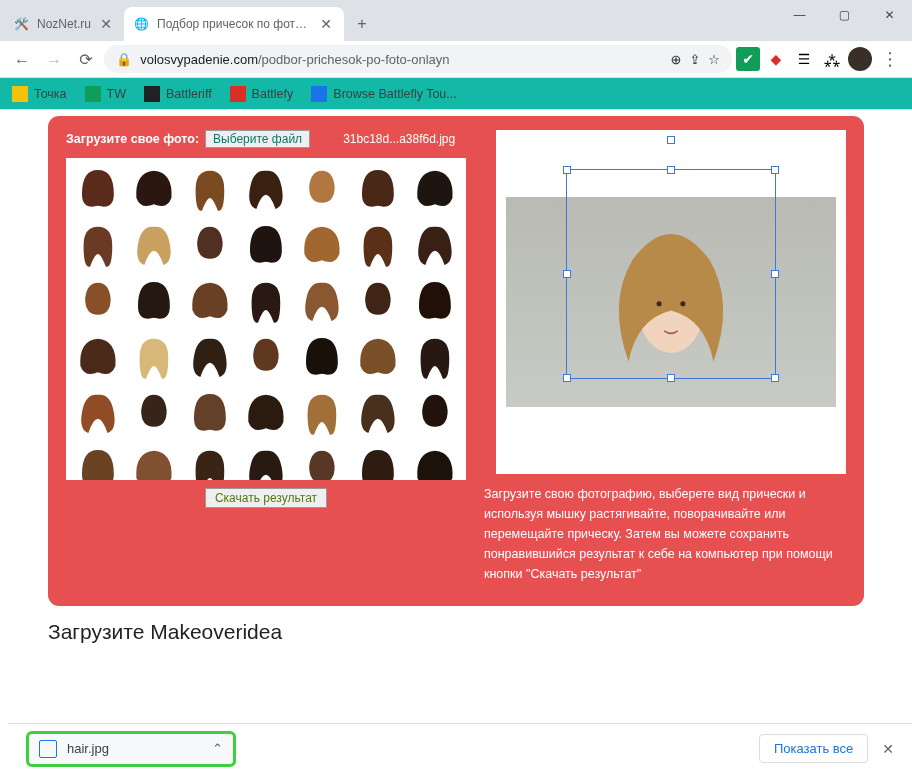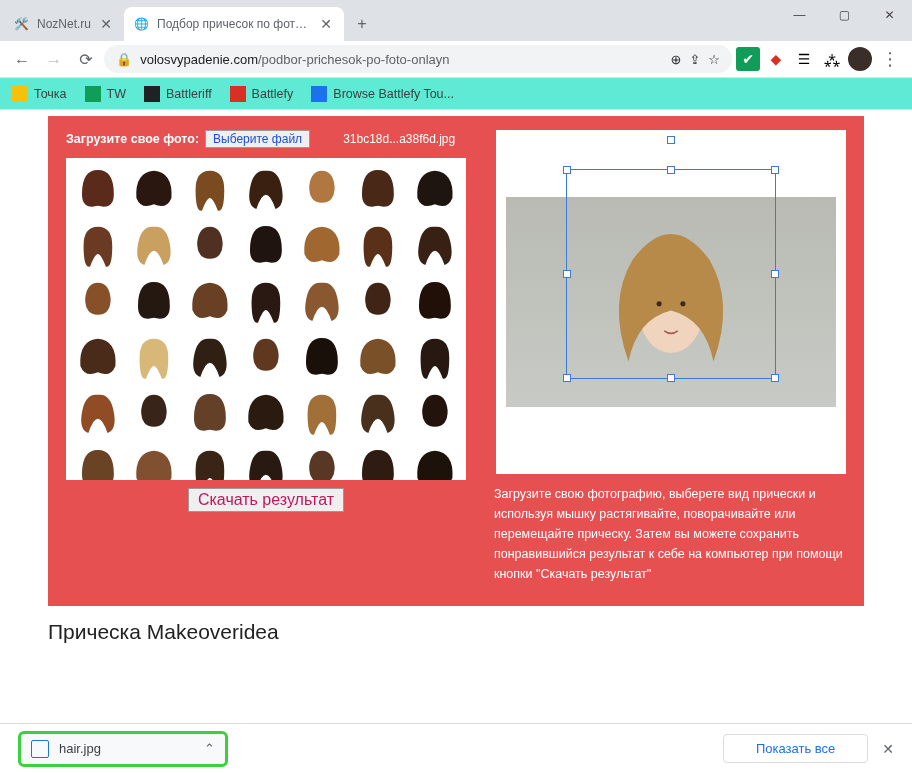--- a/index.html
+++ b/index.html
@@ -22,57 +22,57 @@
 .addrbar { flex: 1; height: 28px; background: #f1f3f4; border-radius: 14px; display: flex; align-items: center; padding: 0 12px; gap: 8px; font-size: 13px; color: #202124; }
 .addrbar .lock { color: #5f6368; }
 .addrbar .url { flex: 1; }
 .addrbar .url .domain { color: #202124; }
 .addrbar .url .path { color: #5f6368; }
 .tool-icon { width: 28px; height: 28px; display: flex; align-items: center; justify-content: center; color: #5f6368; }
 .ext-icon { width: 24px; height: 24px; display: flex; align-items: center; justify-content: center; font-size: 14px; }
 .avatar { width: 24px; height: 24px; border-radius: 50%; background: #3a2f28; }
 .menu-dots { font-size: 18px; }
 
-.bookmarks { height: 32px; background: #5eead4; display: flex; align-items: center; padding: 0 12px; gap: 18px; border-bottom: 1px solid #e0e0e0; font-size: 12.5px; color: #3c4043; }
+.bookmarks { height: 32px; background: #14b8a6; display: flex; align-items: center; padding: 0 12px; gap: 18px; border-bottom: 1px solid #e0e0e0; font-size: 12.5px; color: #3c4043; }
 .bm { display: flex; align-items: center; gap: 6px; }
 .bm .ico { width: 16px; height: 16px; display: inline-block; }
 
 .viewport { height: calc(773px - 41px - 37px - 32px - 50px); overflow: hidden; position: relative; background: #fff; }
 
 
-.app-panel { margin: 6px 48px 14px 48px; background: #e65050; padding: 14px 18px 22px 18px; display: flex; gap: 28px; color: #fff; font-size: 12.5px; }
+.app-panel { margin: 6px 48px 14px 48px; background: #e65050; padding: 14px 18px 22px 18px; display: flex; gap: 18px; color: #fff; font-size: 12.5px; border-radius: 11px; }
 .left-col { flex: 0 0 400px; }
 .upload-row { display: flex; align-items: center; gap: 6px; margin-bottom: 10px; }
 .upload-row b { font-weight: 700; }
-.file-btn { background: #efefef; border: 1px solid #999; color: #1d4ed8; font-size: 12px; padding: 1px 7px; }
+.file-btn { background: #efefef; border: 1px solid #999; color: #0f766e; font-size: 12px; padding: 1px 7px; }
 .file-name { color: #ffffff; font-size: 12px; margin-left: 27px; }
 .gender-row { display: flex; align-items: center; gap: 3px; font-weight: 700; margin-bottom: 6px; }
 .gender-row label { font-weight: 700; }
 .hair-grid-wrap { background: #fff; height: 322px; overflow-y: scroll; padding: 5px; }
 .hair-grid { display: grid; grid-template-columns: repeat(7, 1fr); gap: 3px; }
 .hair-thumb { width: 100%; aspect-ratio: 1; display: flex; align-items: center; justify-content: center; }
 .hair-thumb svg { width: 90%; height: 90%; }
 .dl-row { text-align: center; margin-top: 8px; }
-.dl-btn { background: #efefef; border: 1px solid #999; color: #be185d; padding: 2px 9px; font-size: 16px; }
+.dl-btn { background: #efefef; border: 1px solid #999; color: #4d7c0f; padding: 2px 9px; font-size: 12px; }
 
 .right-col { flex: 1; display: flex; flex-direction: column; align-items: flex-end; }
 .preview-box { background: #fff; height: 344px; position: relative; display: flex; align-items: center; justify-content: center; padding: 10px; }
 .photo { width: 330px; height: 210px; background: linear-gradient(#b8bab3, #c8cac5); position: relative; display: flex; align-items: center; justify-content: center; }
 .selection { position: absolute; border: 1px solid #3b7ad9; }
 .handle { position: absolute; width: 8px; height: 8px; background: #fff; border: 1px solid #3b7ad9; }
 .instructions { margin-top: 10px; line-height: 1.6; font-size: 12.5px; }
 
 .section-title { margin: 4px 48px; font-size: 21px; color: #222; font-weight: 400; }
 
 
-.dl-bar { position: absolute; bottom: 0; left: 0; right: 0; height: 50px; background: #fff; border-top: 1px solid #dadce0; display: flex; align-items: center; padding: 0 18px; }
+.dl-bar { position: absolute; bottom: 0; left: 8px; right: 0; height: 50px; background: #fff; border-top: 1px solid #dadce0; display: flex; align-items: center; padding: 0 18px; }
 .dl-chip { border: 3px solid #3ecf3e; border-radius: 6px; height: 36px; min-width: 210px; display: flex; align-items: center; padding: 0 10px; gap: 10px; font-size: 13px; color: #3c4043; background: #f8f9fa; }
 .dl-chip .file-ico { width: 18px; height: 18px; border: 1.5px solid #1a73e8; border-radius: 2px; position: relative; }
 .dl-chip .chev { margin-left: auto; color: #5f6368; }
-.show-all { margin-left: auto; border: 1px solid #dadce0; border-radius: 4px; padding: 6px 32px; color: #1a73e8; font-size: 13px; background: #fff; }
+.show-all { margin-left: auto; border: 1px solid #dadce0; border-radius: 4px; padding: 6px 14px; color: #1a73e8; font-size: 13px; background: #fff; }
 .dl-close { margin-left: 14px; color: #5f6368; font-size: 14px; }
 
 
 .hair-grid-wrap::-webkit-scrollbar { width: 16px; }
 .hair-grid-wrap::-webkit-scrollbar-track { background: #f1f1f1; }
 .hair-grid-wrap::-webkit-scrollbar-thumb { background: #c1c1c1; }
 </style>
 </head>
 <body>
 
@@ -128,21 +128,21 @@
   <div class="bm">
       <span class="ico" style="background:#202124"></span>
       <span>Battleriff</span>
     </div>
   <div class="bm">
       <span class="ico" style="background:#d93025"></span>
       <span>Battlefy</span>
     </div>
   <div class="bm">
       <span class="ico" style="background:#1a73e8"></span>
-      <span>Browse Battlefy Tou...</span>
+      <span>Browse Battlefly Tou...</span>
     </div>
 </div>
 
 <div class="viewport">
 
   <div class="app-panel">
     <div class="left-col">
 
       <div class="upload-row">
         <b>Загрузите свое фото:</b>
@@ -392,21 +392,21 @@
             <div class="handle" style="left:-4px;top:calc(50% - 4px)"></div>
             <div class="handle" style="right:-4px;top:calc(50% - 4px)"></div>
             <div class="handle" style="left:calc(50% - 4px);top:-34px"></div>
           </div>
         </div>
       </div>
       <div class="instructions">Загрузите свою фотографию, выберете вид прически и используя мышку растягивайте, поворачивайте или перемещайте прическу. Затем вы можете сохранить понравившийся результат к себе на компьютер при помощи кнопки "Скачать результат"</div>
     </div>
   </div>
 
-  <h2 class="section-title">Прическа Makeoveridea</h2>
+  <h2 class="section-title">Загрузите Makeoveridea</h2>
 </div>
 
 <div class="dl-bar">
   <div class="dl-chip">
     <span class="file-ico"></span>
     <span>hair.jpg</span>
     <span class="chev">⌃</span>
   </div>
   <button class="show-all">Показать все</button>
   <span class="dl-close">✕</span>

